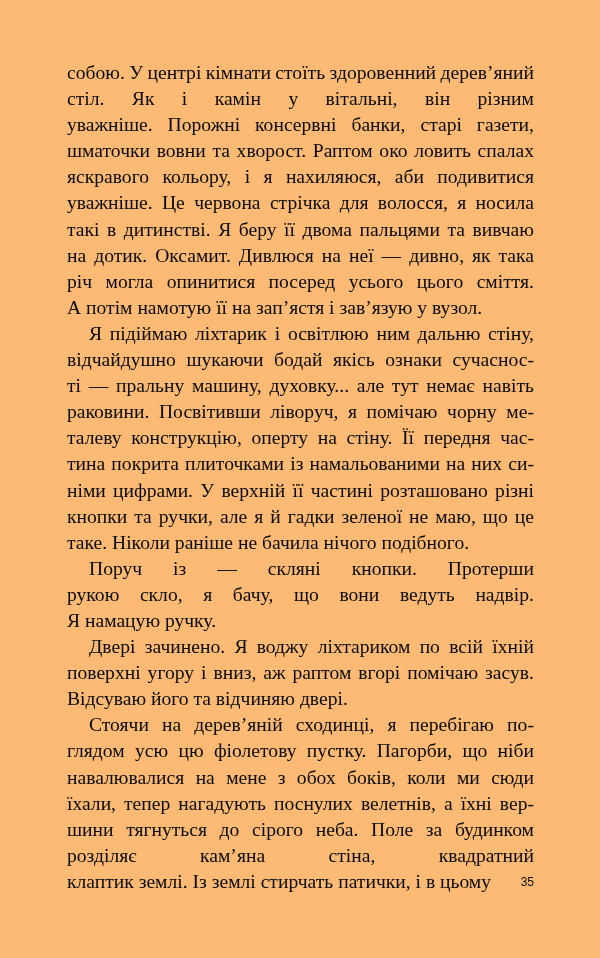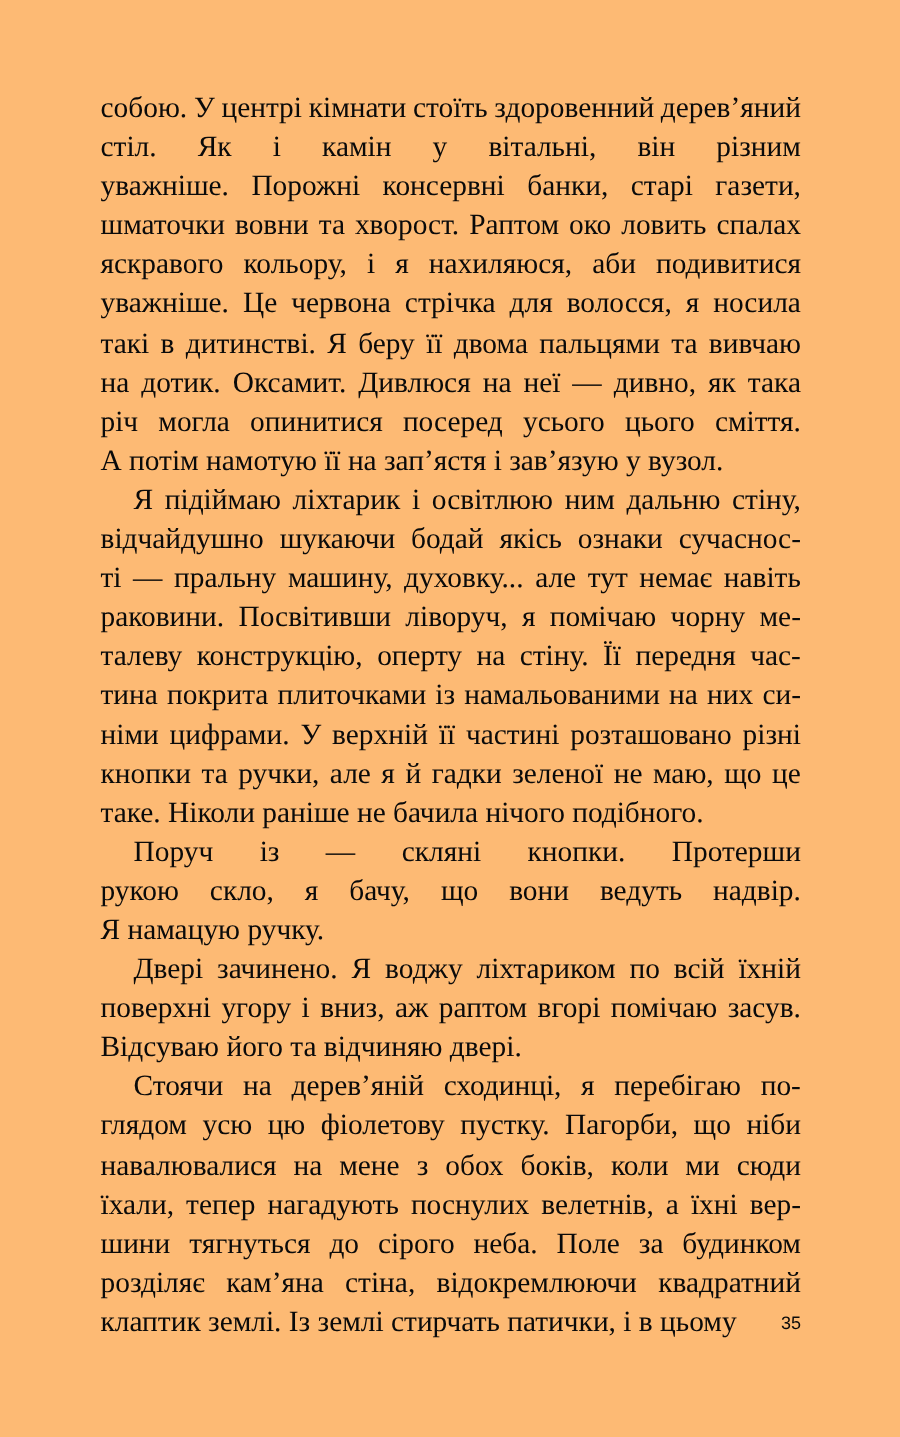--- a/index.html
+++ b/index.html
@@ -347,20 +347,19 @@
           <span class="w">сірого</span>
           <span class="w">неба.</span>
           <span class="w">Поле</span>
           <span class="w">за</span>
           <span class="w">будинком</span>
         </div>
         <div class="line justify">
           <span class="w">розділяє</span>
           <span class="w">кам’яна</span>
           <span class="w">стіна,</span>
-          <span class="w">відокремлюючи</span>
           <span class="w">квадратний</span>
         </div>
         <div class="line flush">клаптик землі. Із землі стирчать патички, і в цьому</div>
       </div>
     </div>
   <div id="page-number">35</div>
 </div>
 
 </body></html>

